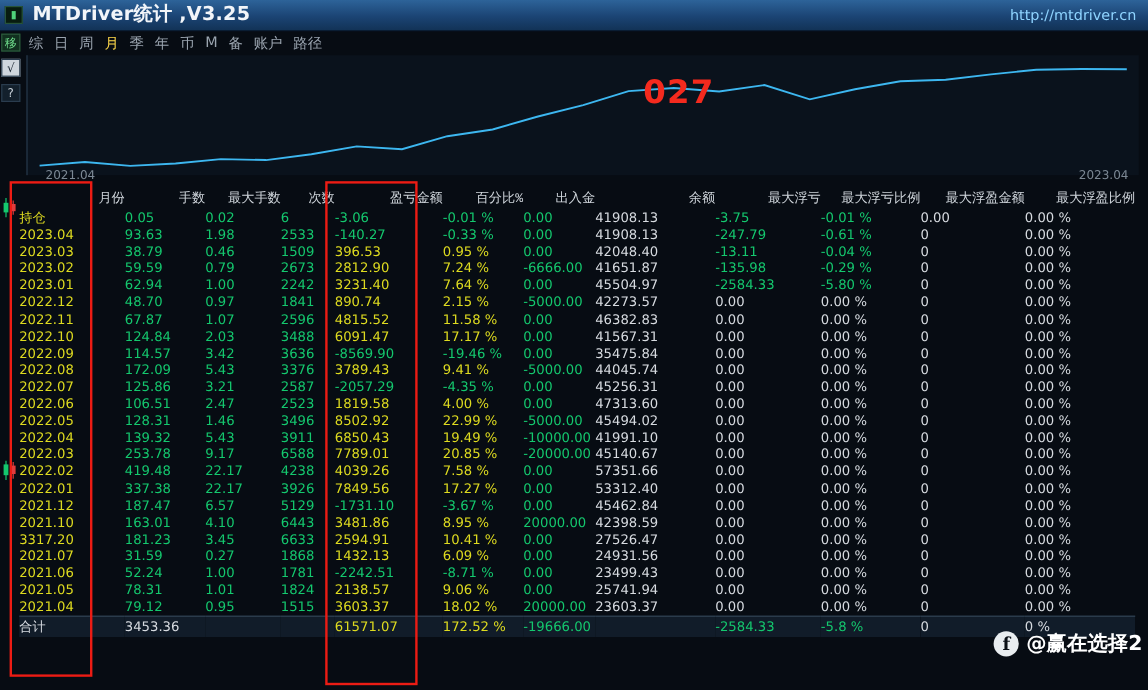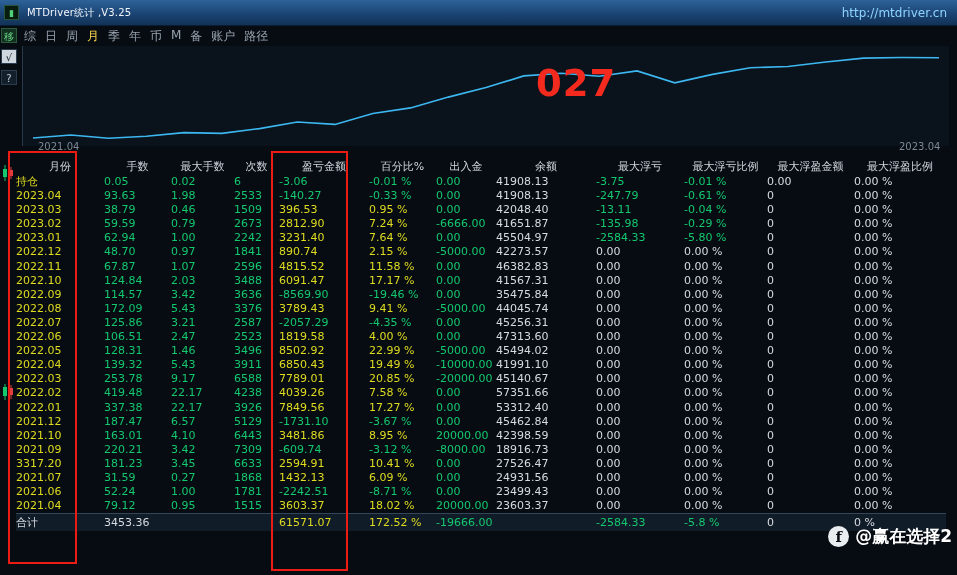--- a/index.html
+++ b/index.html
@@ -11,21 +11,21 @@
   }
   
   .titlebar{
     position:absolute;left:0;top:0;width:957px;height:26px;
     background:linear-gradient(180deg,#2d6399 0%,#1b4474 55%,#123357 100%);
     display:flex;align-items:center;padding:0 10px 0 4px;gap:8px;box-sizing:border-box;
     border-bottom:1px solid #0a1d33;
   }
   .app-icon{width:15px;height:15px;background:#081c10;border:1px solid #27543a;box-sizing:border-box;
     display:inline-flex;align-items:center;justify-content:center;color:#4fd27a;font-size:9px}
-  .titlebar .title{color:#f2f5f9;font-size:10px;font-weight:normal;letter-spacing:.2px}
+  .titlebar .title{color:#f2f5f9;font-size:16px;font-weight:bold;letter-spacing:.2px}
   .titlebar .url{margin-left:auto;color:#8fd4ff;font-size:12px;text-decoration:none;cursor:pointer}
   
   .menubar{
     position:absolute;left:24px;top:28px;width:920px;height:17px;
     display:flex;align-items:center;font-size:12px;color:#9aa4af;
   }
   .menu-item{margin-right:9px;cursor:default}
   .menu-item.active{color:#ffd94a}
   .path-label{color:#9aa4af}
   
@@ -38,33 +38,33 @@
   .candle-icon.c1{top:164px}
   .candle-icon.c2{top:383px}
   
   .chart-wrap{
     position:absolute;left:22px;top:46px;width:926px;height:100px;
     background:#0a121c;border-left:1px solid #27394b;
   }
   .chart-wrap svg{display:block}
   .chart-note{
     position:absolute;left:536px;top:62px;z-index:6;
-    color:#f42a1e;font-size:37px;font-weight:bold;letter-spacing:1px;
+    color:#f42a1e;font-size:27px;font-weight:bold;letter-spacing:1px;
   }
   .x-label{position:absolute;font-size:10px;color:#7c8894;z-index:4}
   .x-start{left:38px;top:141px}
   .x-end{left:899px;top:141px}
   
   table.stats{
     position:absolute;left:16px;top:158px;z-index:3;
     border-collapse:collapse;table-layout:fixed;font-size:11px;
   }
   table.stats th{
-    color:#d0d6dc;font-weight:normal;text-align:center;
-    height:17px;line-height:17px;padding:0;white-space:nowrap;overflow:hidden;
+    color:#d0d6dc;font-weight:normal;text-align:right;
+    height:17px;line-height:17px;padding:0;white-space:nowrap;overflow:hidden;font-family:Liberation Mono, monospace;
   }
   table.stats td{
     height:14px;line-height:14.1px;padding:0;white-space:nowrap;overflow:hidden;
   }
   tr.total td{border-top:1px solid #34475a;background:#111c29;height:14px;line-height:17px}
   .c-yellow{color:#dedb20}
   .c-green{color:#14c86e}
   .c-white{color:#d7dbe0}
   
   .redbox{position:absolute;border:2px solid #ec1c14;z-index:20;pointer-events:none;box-sizing:border-box}
@@ -425,34 +425,20 @@
         <td class="c-yellow">3481.86</td>
         <td class="c-yellow">8.95 %</td>
         <td class="c-green">20000.00</td>
         <td class="c-white">42398.59</td>
         <td class="c-white">0.00</td>
         <td class="c-white">0.00 %</td>
         <td class="c-white">0</td>
         <td class="c-white">0.00 %</td>
       </tr>
       <tr>
-        <td class="c-yellow">2021.09</td>
-        <td class="c-green">220.21</td>
-        <td class="c-green">3.42</td>
-        <td class="c-green">7309</td>
-        <td class="c-green">-609.74</td>
-        <td class="c-green">-3.12 %</td>
-        <td class="c-green">-8000.00</td>
-        <td class="c-white">18916.73</td>
-        <td class="c-white">0.00</td>
-        <td class="c-white">0.00 %</td>
-        <td class="c-white">0</td>
-        <td class="c-white">0.00 %</td>
-      </tr>
-      <tr>
         <td class="c-yellow">3317.20</td>
         <td class="c-green">181.23</td>
         <td class="c-green">3.45</td>
         <td class="c-green">6633</td>
         <td class="c-yellow">2594.91</td>
         <td class="c-yellow">10.41 %</td>
         <td class="c-green">0.00</td>
         <td class="c-white">27526.47</td>
         <td class="c-white">0.00</td>
         <td class="c-white">0.00 %</td>
@@ -475,20 +461,34 @@
       </tr>
       <tr>
         <td class="c-yellow">2021.06</td>
         <td class="c-green">52.24</td>
         <td class="c-green">1.00</td>
         <td class="c-green">1781</td>
         <td class="c-green">-2242.51</td>
         <td class="c-green">-8.71 %</td>
         <td class="c-green">0.00</td>
         <td class="c-white">23499.43</td>
+        <td class="c-white">0.00</td>
+        <td class="c-white">0.00 %</td>
+        <td class="c-white">0</td>
+        <td class="c-white">0.00 %</td>
+      </tr>
+      <tr>
+        <td class="c-yellow">2021.05</td>
+        <td class="c-green">78.31</td>
+        <td class="c-green">1.01</td>
+        <td class="c-green">1824</td>
+        <td class="c-yellow">2138.57</td>
+        <td class="c-yellow">9.06 %</td>
+        <td class="c-green">0.00</td>
+        <td class="c-white">25741.94</td>
         <td class="c-white">0.00</td>
         <td class="c-white">0.00 %</td>
         <td class="c-white">0</td>
         <td class="c-white">0.00 %</td>
       </tr>
       <tr>
         <td class="c-yellow">2021.04</td>
         <td class="c-green">79.12</td>
         <td class="c-green">0.95</td>
         <td class="c-green">1515</td>

